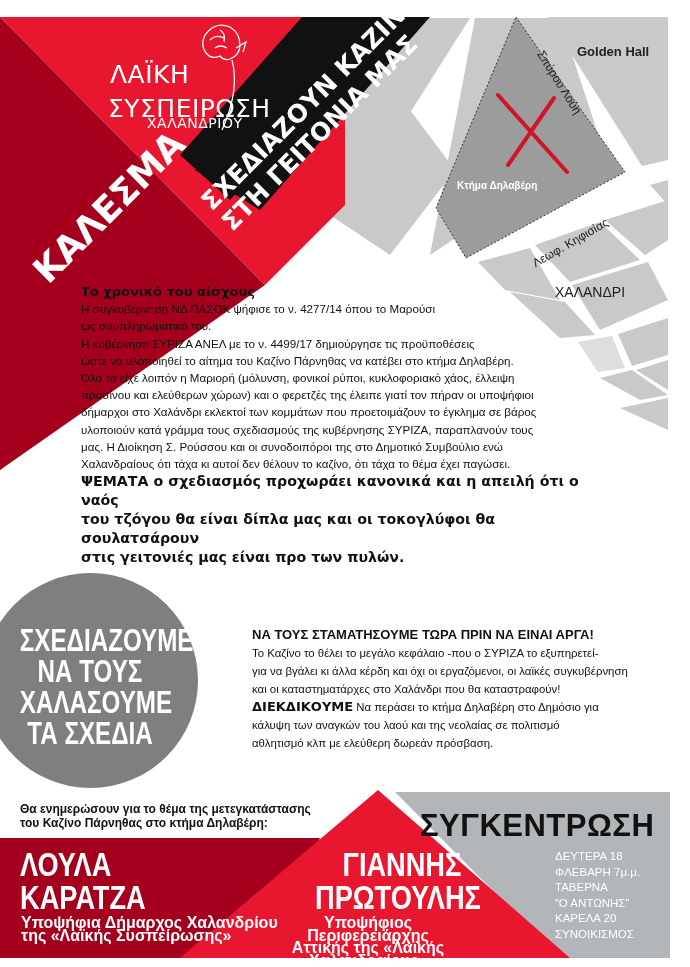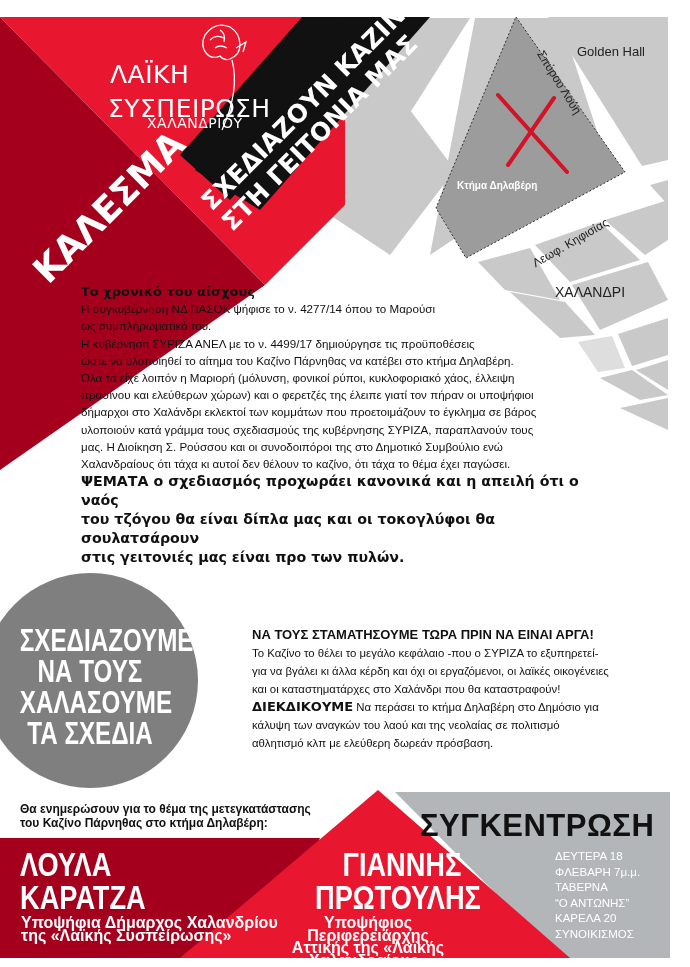--- a/index.html
+++ b/index.html
@@ -87,21 +87,21 @@
 <div class="logo-l2">ΣΥΣΠΕΙΡΩΣΗ</div>
 <div class="logo-l3">ΧΑΛΑΝΔΡΙΟΥ</div>
 
 <div class="rot kalesma">ΚΑΛΕΣΜΑ</div>
 
 <div class="headline" style="left:178px;top:95px;width:260px;">
   <div>ΣΧΕΔΙΑΖΟΥΝ ΚΑΖΙΝΟ</div>
   <div>ΣΤΗ ΓΕΙΤΟΝΙΑ ΜΑΣ</div>
 </div>
 
-<div class="map-label" style="left:577px;top:44px;">Golden Hall</div>
+<div class="map-label" style="left:577px;top:44px;font-weight:bold;">Golden Hall</div>
 <div class="map-label" style="left:546px;top:48px;transform:rotate(58deg);transform-origin:left top;font-size:12px;">Σπύρου Λούη</div>
 <div class="map-lbl-white" style="left:457px;top:180px;">Κτήμα Δηλαβέρη</div>
 <div class="map-label" style="left:530px;top:258px;transform:rotate(-30deg);transform-origin:left top;font-size:12px;">Λεωφ. Κηφισίας</div>
 <div class="map-label" style="left:555px;top:284px;font-size:14px;">ΧΑΛΑΝΔΡΙ</div>
 
 <div class="body-text">
   <div class="ttl">Το χρονικό του αίσχους</div>
   <div>Η συγκυβέρνηση ΝΔ ΠΑΣΟΚ ψήφισε το ν. 4277/14 όπου το Μαρούσι</div>
   <div>ως συμπληρωματικό του.</div>
   <div>Η κυβέρνηση ΣΥΡΙΖΑ ΑΝΕΛ με το ν. 4499/17 δημιούργησε τις προϋποθέσεις</div>
@@ -121,21 +121,21 @@
 <div class="circle-text">
   <div>ΣΧΕΔΙΑΖΟΥΜΕ</div>
   <div>ΝΑ ΤΟΥΣ</div>
   <div>ΧΑΛΑΣΟΥΜΕ</div>
   <div>ΤΑ ΣΧΕΔΙΑ</div>
 </div>
 
 <div class="sec2">
   <div class="h">ΝΑ ΤΟΥΣ ΣΤΑΜΑΤΗΣΟΥΜΕ ΤΩΡΑ ΠΡΙΝ ΝΑ ΕΙΝΑΙ ΑΡΓΑ!</div>
   <div>Το Καζίνο το θέλει το μεγάλο κεφάλαιο -που ο ΣΥΡΙΖΑ το εξυπηρετεί-</div>
-  <div>για να βγάλει κι άλλα κέρδη και όχι οι εργαζόμενοι, οι λαϊκές οικογένειες</div>
+  <div>για να βγάλει κι άλλα κέρδη και όχι οι εργαζόμενοι, οι λαϊκές συγκυβέρνηση</div>
   <div>και οι καταστηματάρχες στο Χαλάνδρι που θα καταστραφούν!</div>
   <div><span class="b">ΔΙΕΚΔΙΚΟΥΜΕ</span><span> Να περάσει το κτήμα Δηλαβέρη στο Δημόσιο για</span></div>
   <div>κάλυψη των αναγκών του λαού και της νεολαίας σε πολιτισμό</div>
   <div>αθλητισμό κλπ με ελεύθερη δωρεάν πρόσβαση.</div>
 </div>
 
 <div class="inform">
   <div>Θα ενημερώσουν για το θέμα της μετεγκατάστασης</div>
   <div>του Καζίνο Πάρνηθας στο κτήμα Δηλαβέρη:</div>
 </div>

